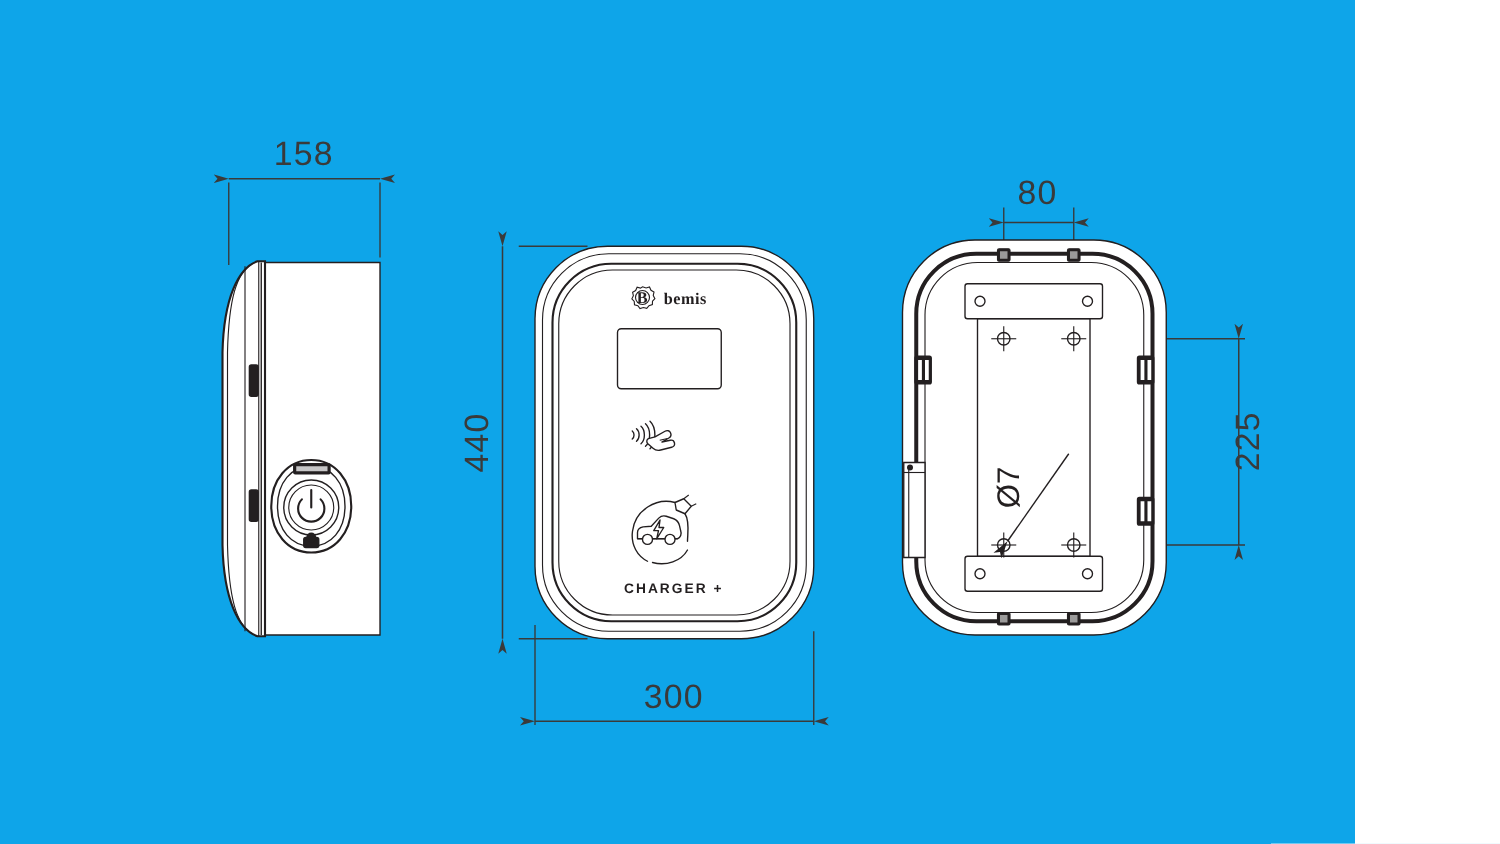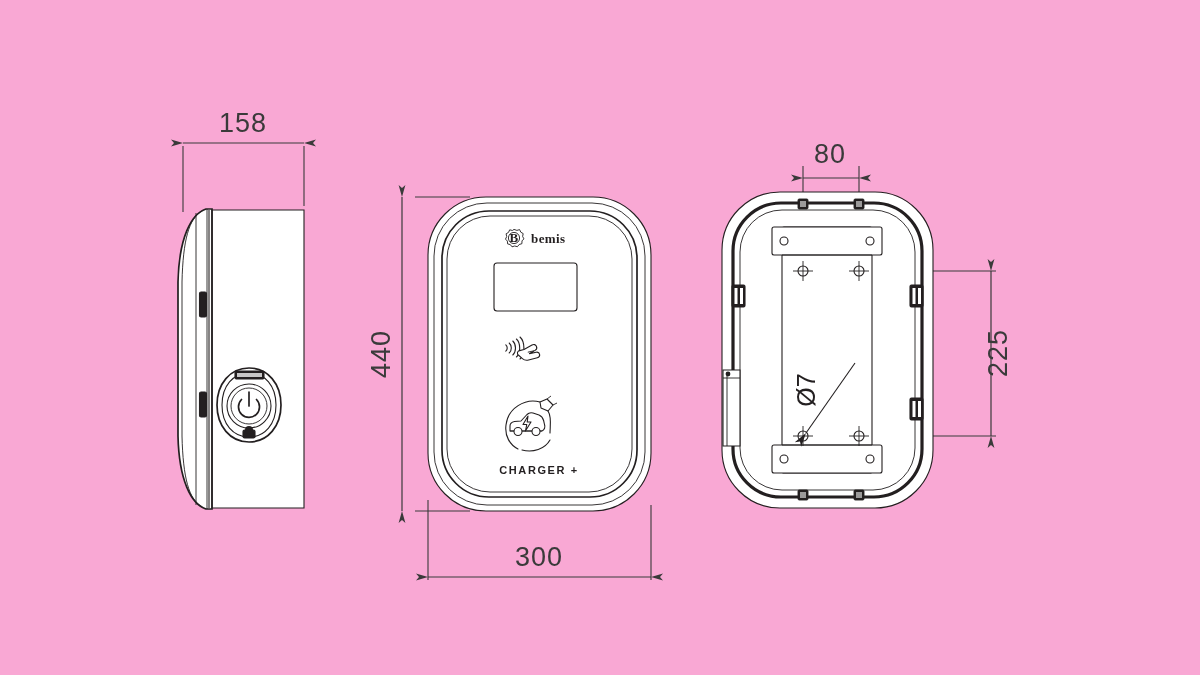--- a/index.html
+++ b/index.html
@@ -1,18 +1,18 @@
 <!DOCTYPE html>
 <html><head>
 <meta charset="utf-8">
 <style>
   html,body{margin:0;padding:0;background:#ffffff;}
   body{width:1200px;height:675px;overflow:hidden;
        font-family:"Liberation Sans",sans-serif;color:#231f20;}
-  #stage{position:relative;width:1200px;height:675px;background:#f9a8d4;}
+  #stage{position:relative;width:1084px;height:675px;background:#0ea5e9;}
   svg#drawing{position:absolute;left:0;top:0;width:1200px;height:675px;}
   .dimtext{font-family:"Liberation Sans",sans-serif;font-size:27px;fill:#3a3a3a;letter-spacing:1px;}
   .brandtext{font-family:"Liberation Serif",serif;font-weight:bold;font-size:13px;fill:#231f20;letter-spacing:0.4px;}
   .modeltext{font-family:"Liberation Sans",sans-serif;font-weight:bold;font-size:11px;fill:#231f20;letter-spacing:1.6px;}
   .diatext{font-family:"Liberation Sans",sans-serif;font-size:25px;fill:#231f20;}
   .ln{fill:none;stroke:#231f20;}
   .thin{stroke-width:1.1;}
   .thinner{stroke-width:0.9;}
   .med{stroke-width:1.7;}
   .thick{stroke-width:3.2;}

